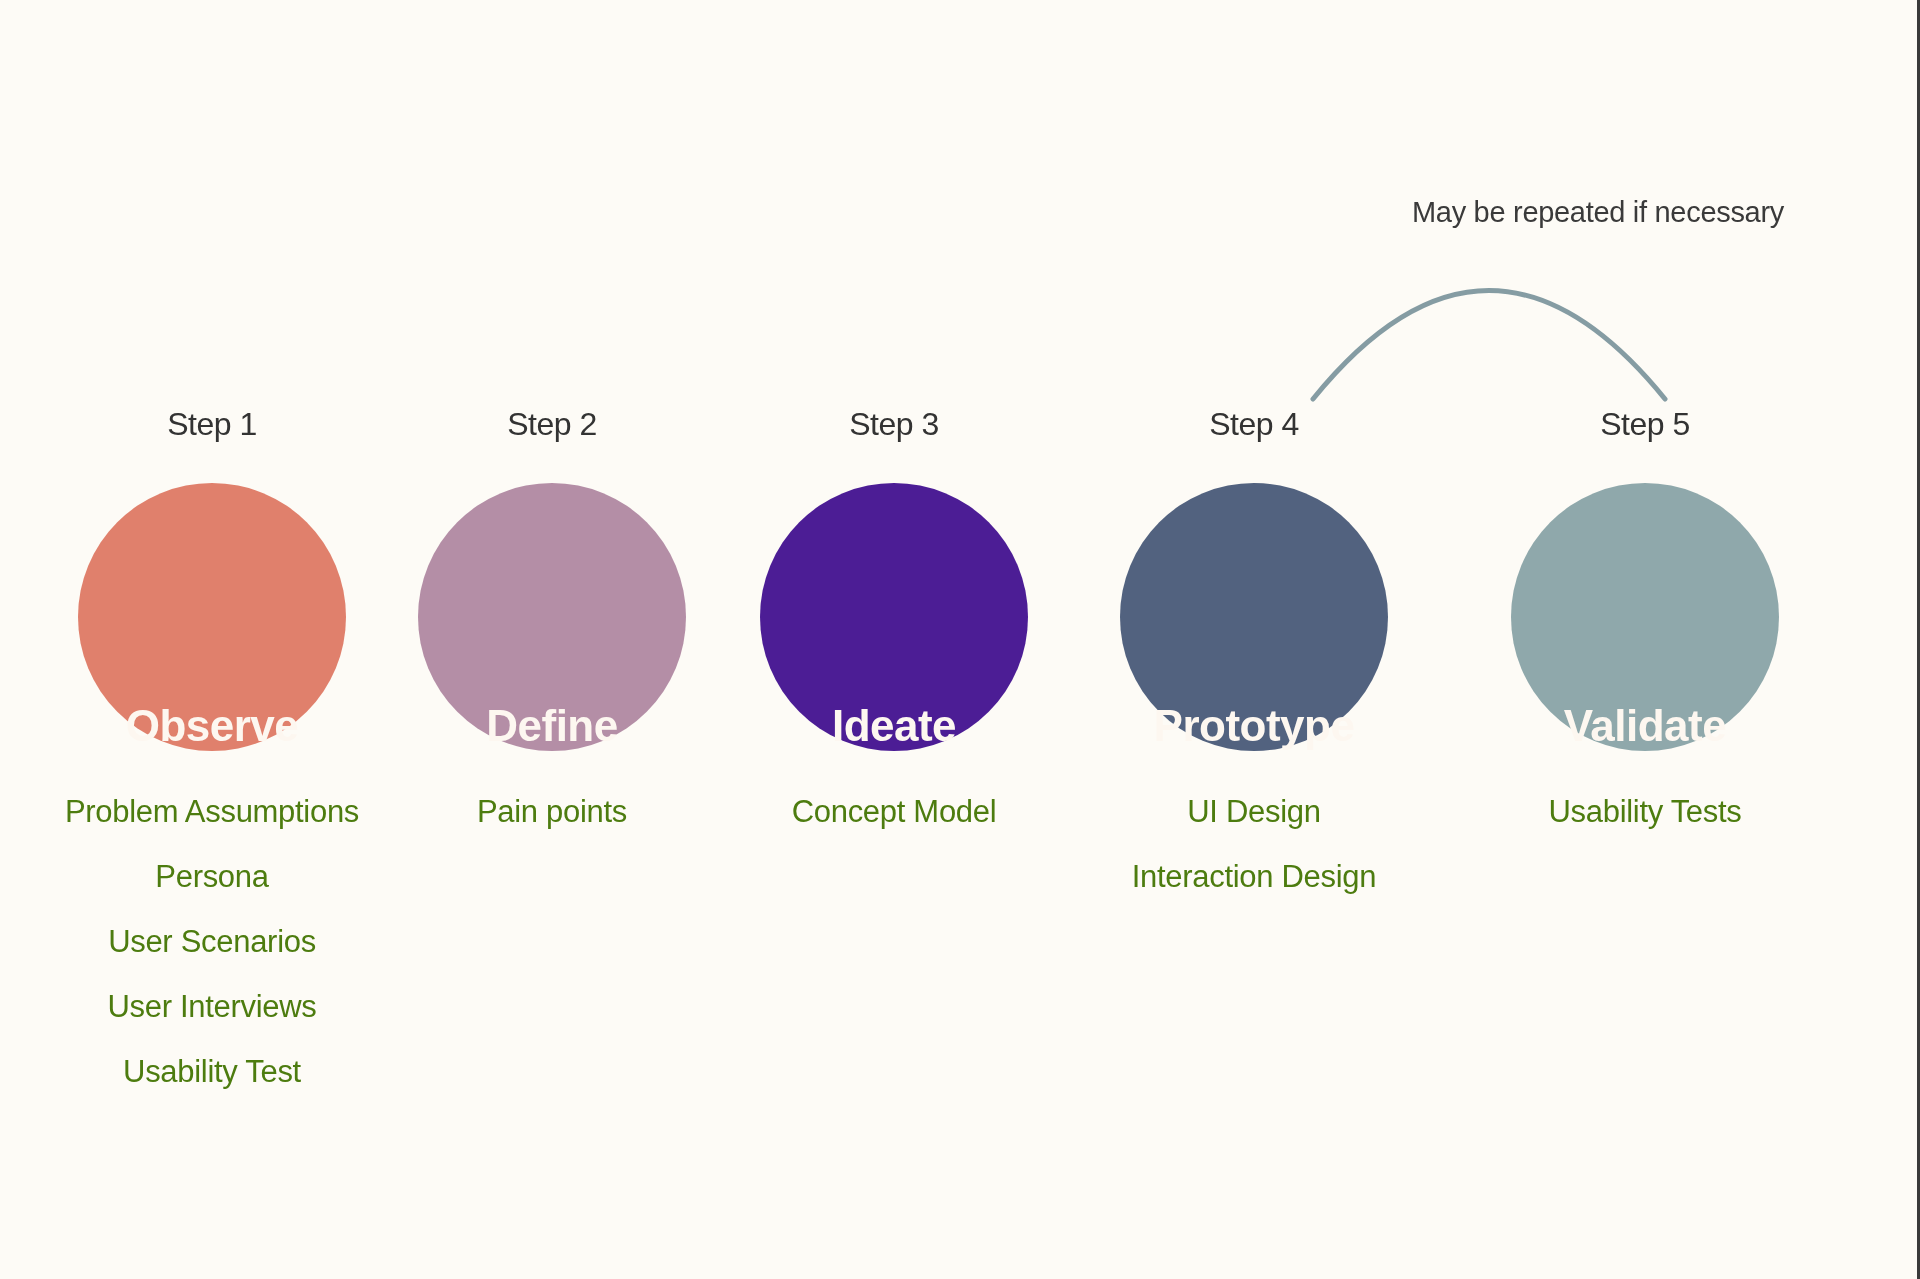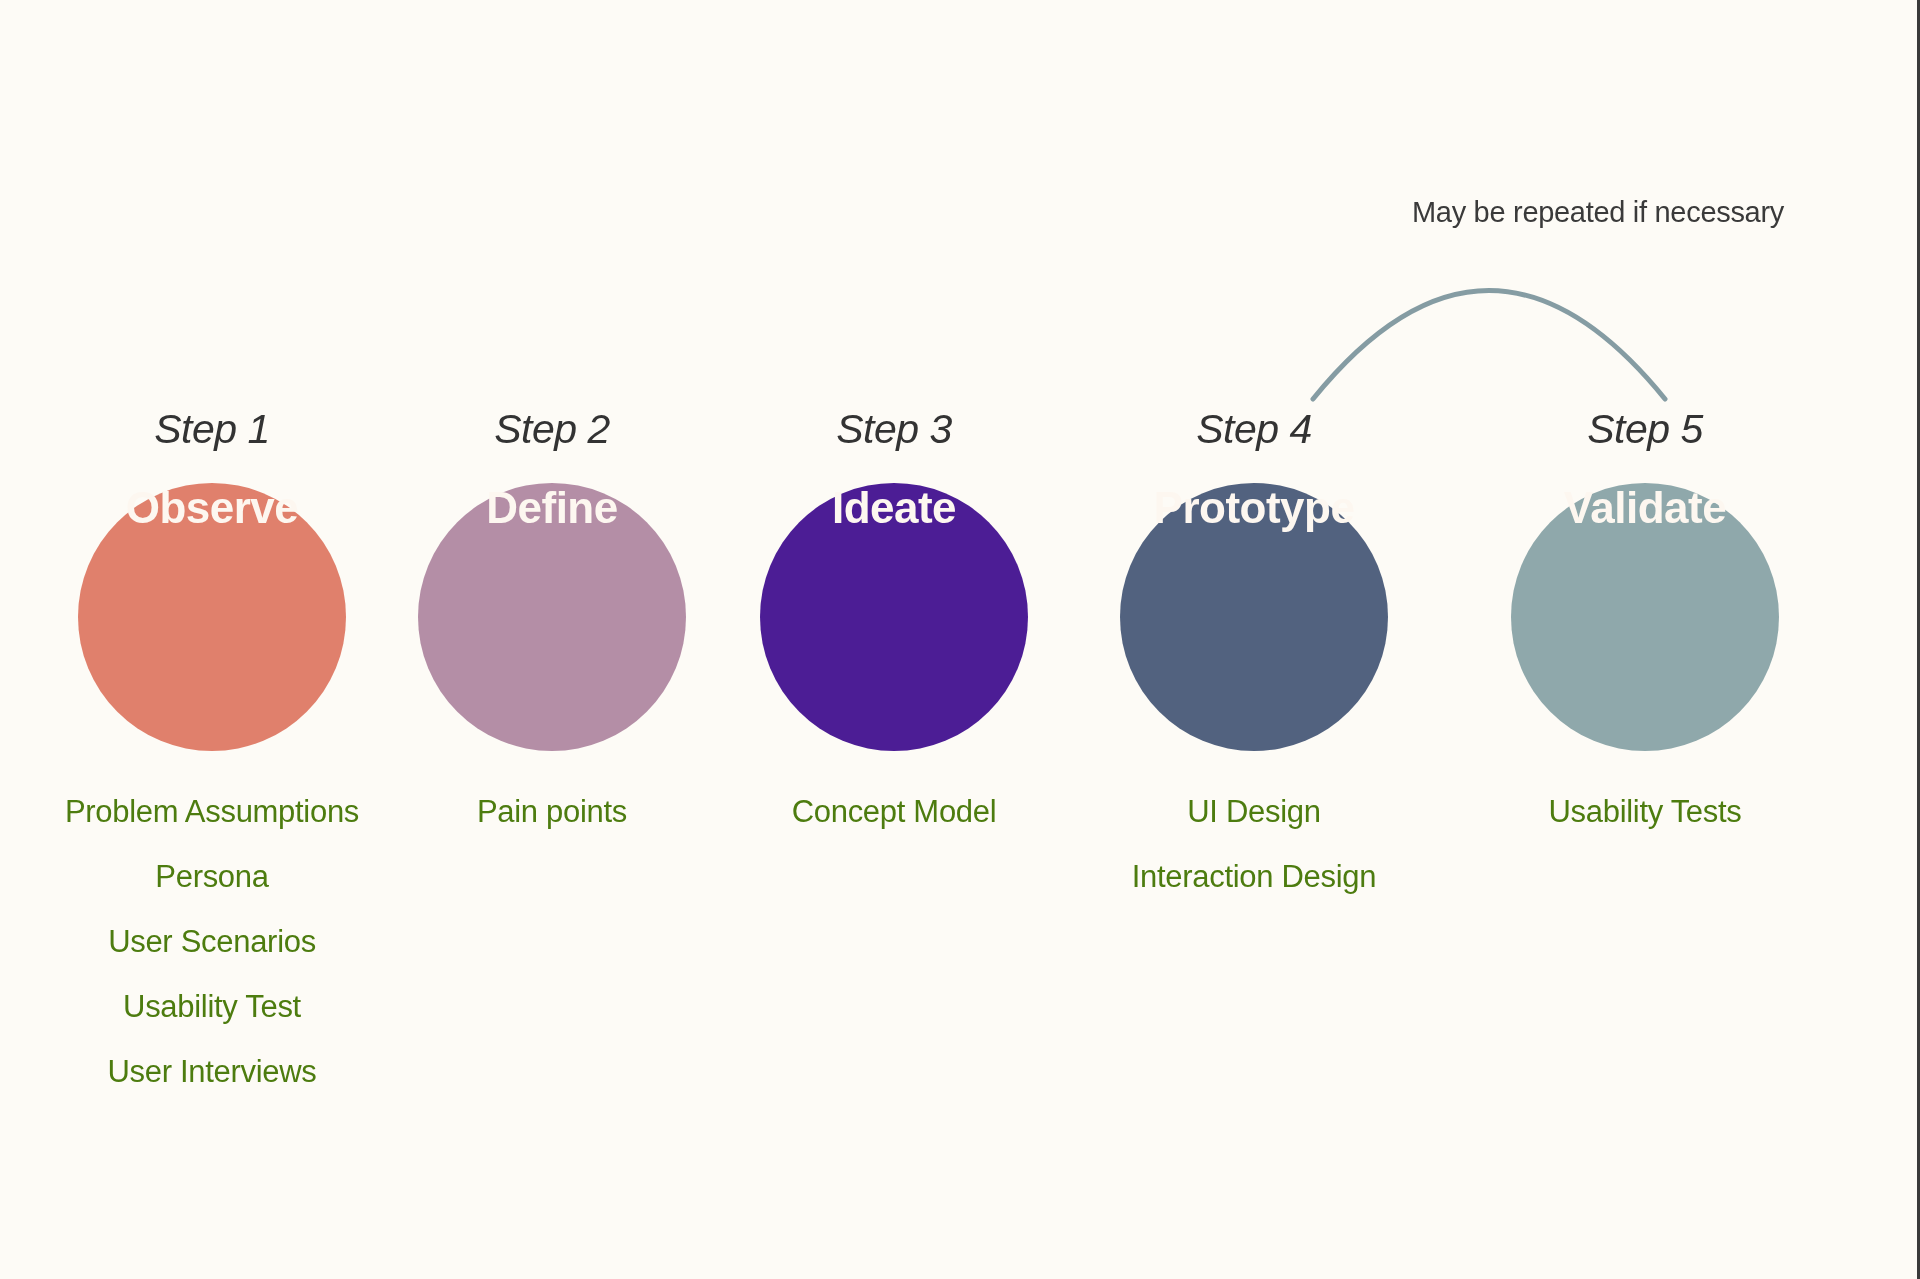--- a/index.html
+++ b/index.html
@@ -3,24 +3,24 @@
 <meta charset="utf-8">
 <style>
   html, body { margin:0; padding:0; }
   body { width:1920px; height:1279px; background:#fdfbf6; position:relative; overflow:hidden;
          font-family:"Liberation Sans", "DejaVu Sans", sans-serif; color:#333333; }
   .edge { position:absolute; right:0; top:0; width:3px; height:1279px; background:#3a3a3a; }
   .note { position:absolute; left:1184px; top:196px; width:600px; text-align:right;
           font-size:29px; color:#3a3a3a; letter-spacing:-0.3px; }
   svg.arc { position:absolute; left:0; top:0; }
   .step { position:absolute; width:360px; margin-left:-180px; top:0; text-align:center; }
-  .step-title { position:absolute; left:0; right:0; top:406px; font-size:41px; font-weight:normal;
-                color:#333333; letter-spacing:-0.5px;font-style:italic; }
+  .step-title { position:absolute; left:0; right:0; top:406px; font-size:32px; font-weight:normal;
+                color:#333333; letter-spacing:-0.5px; }
   .circle { position:absolute; left:46px; top:483px; width:268px; height:268px; border-radius:50%;
-            display:flex; align-items:flex-start; justify-content:center; }
+            display:flex; align-items:flex-end; justify-content:center; }
   .circle-label { color:#fdf7f0; font-size:44px; font-weight:bold; letter-spacing:-0.5px; }
   .items { position:absolute; left:0; right:0; top:790px; }
   .item { height:65px; line-height:44px; font-size:31px; color:#4d7c0f; letter-spacing:-0.3px; white-space:nowrap; }
 </style>
 </head>
 <body>
 
 <div class="edge"></div>
 
 <div class="note">May be repeated if necessary</div>
@@ -31,22 +31,22 @@
 
 <div class="step" style="left:212px">
   <div class="step-title">Step 1</div>
   <div class="circle" style="background:#e0806c">
     <span class="circle-label">Observe</span>
   </div>
   <div class="items">
     <div class="item">Problem Assumptions</div>
     <div class="item">Persona</div>
     <div class="item">User Scenarios</div>
+    <div class="item">User Interviews</div>
     <div class="item">Usability Test</div>
-    <div class="item">User Interviews</div>
   </div>
 </div>
 
 <div class="step" style="left:552px">
   <div class="step-title">Step 2</div>
   <div class="circle" style="background:#b48ea6">
     <span class="circle-label">Define</span>
   </div>
   <div class="items">
     <div class="item">Pain points</div>

